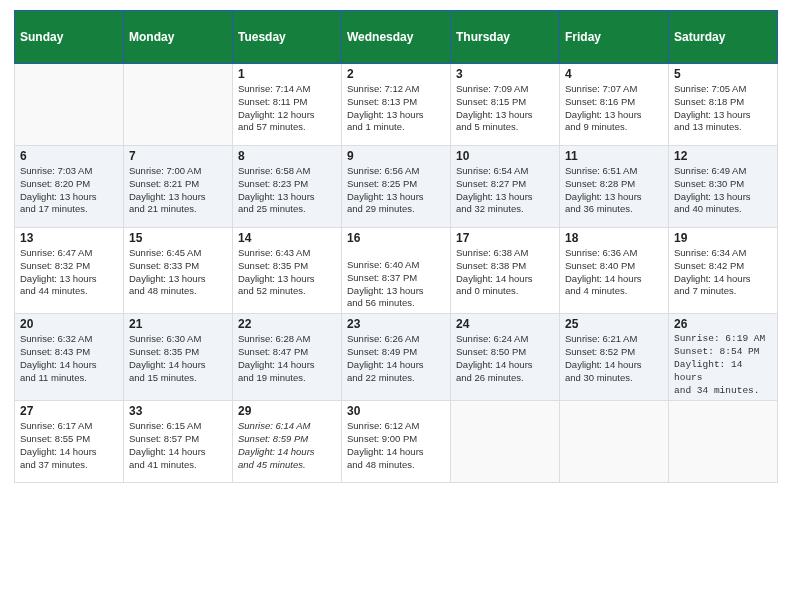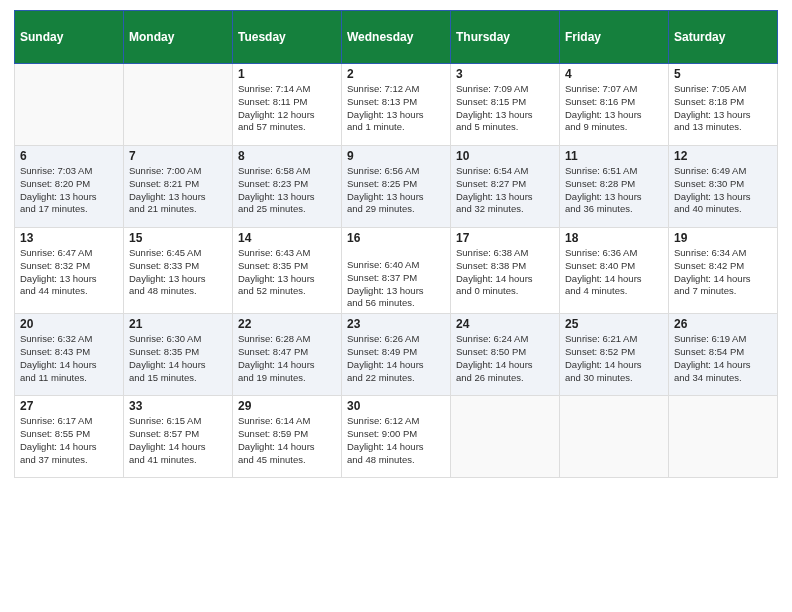--- a/index.html
+++ b/index.html
@@ -284,21 +284,21 @@
           </td>
           <td>
             <span class="day-num">25</span>
             <div class="day-info" style="white-space: pre-line;">Sunrise: 6:21 AM
 Sunset: 8:52 PM
 Daylight: 14 hours
 and 30 minutes.</div>
           </td>
           <td>
             <span class="day-num">26</span>
-            <div class="day-info" style="white-space: pre-line;">Sunrise: 6:19 AM
+            <div class="day-info" style="white-space: pre-line; font-family: Liberation Mono, monospace;">Sunrise: 6:19 AM
 Sunset: 8:54 PM
 Daylight: 14 hours
 and 34 minutes.</div>
           </td>
         </tr>
         <tr>
           <td>
             <span class="day-num">27</span>
             <div class="day-info" style="white-space: pre-line;">Sunrise: 6:17 AM
 Sunset: 8:55 PM
@@ -307,21 +307,21 @@
           </td>
           <td>
             <span class="day-num">33</span>
             <div class="day-info" style="white-space: pre-line;">Sunrise: 6:15 AM
 Sunset: 8:57 PM
 Daylight: 14 hours
 and 41 minutes.</div>
           </td>
           <td>
             <span class="day-num">29</span>
-            <div class="day-info" style="white-space: pre-line;">Sunrise: 6:14 AM
+            <div class="day-info" style="white-space: pre-line; font-style: italic;">Sunrise: 6:14 AM
 Sunset: 8:59 PM
 Daylight: 14 hours
 and 45 minutes.</div>
           </td>
           <td>
             <span class="day-num">30</span>
             <div class="day-info" style="white-space: pre-line;">Sunrise: 6:12 AM
 Sunset: 9:00 PM
 Daylight: 14 hours
 and 48 minutes.</div>

